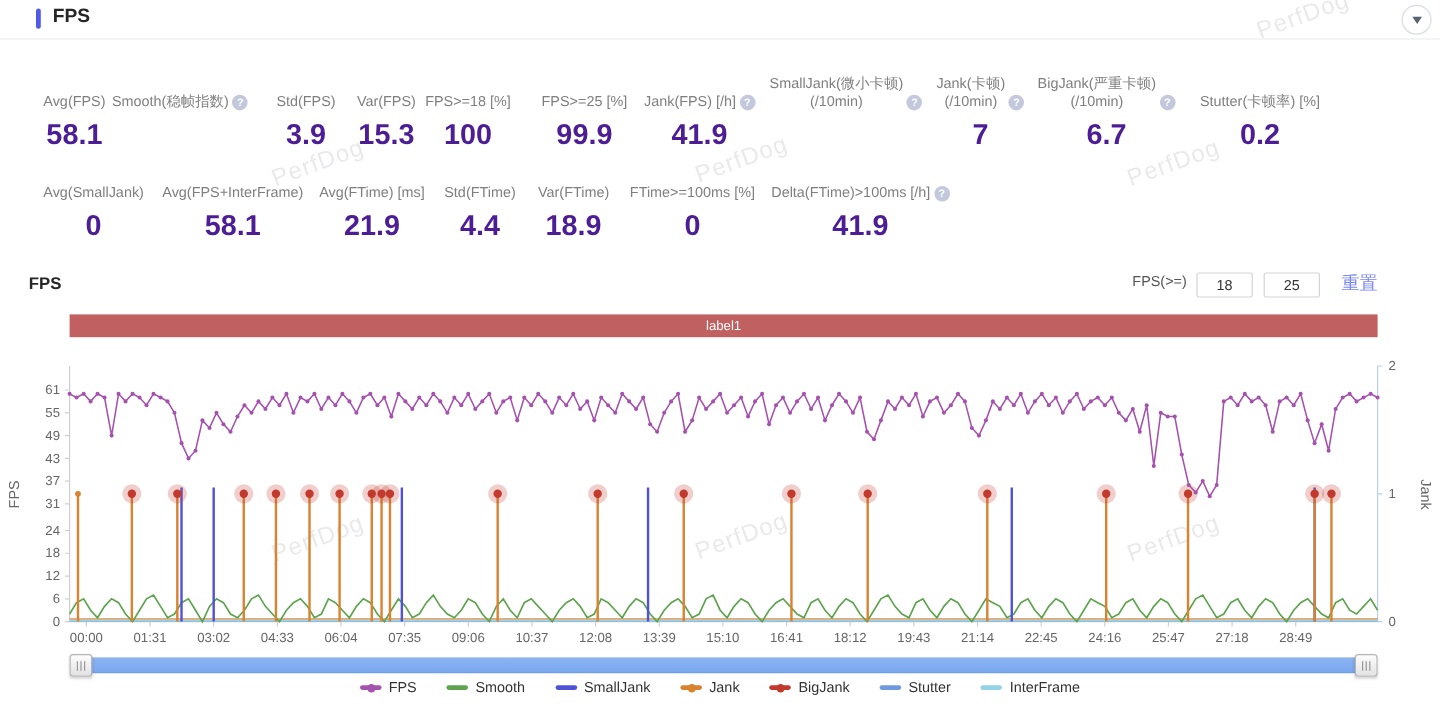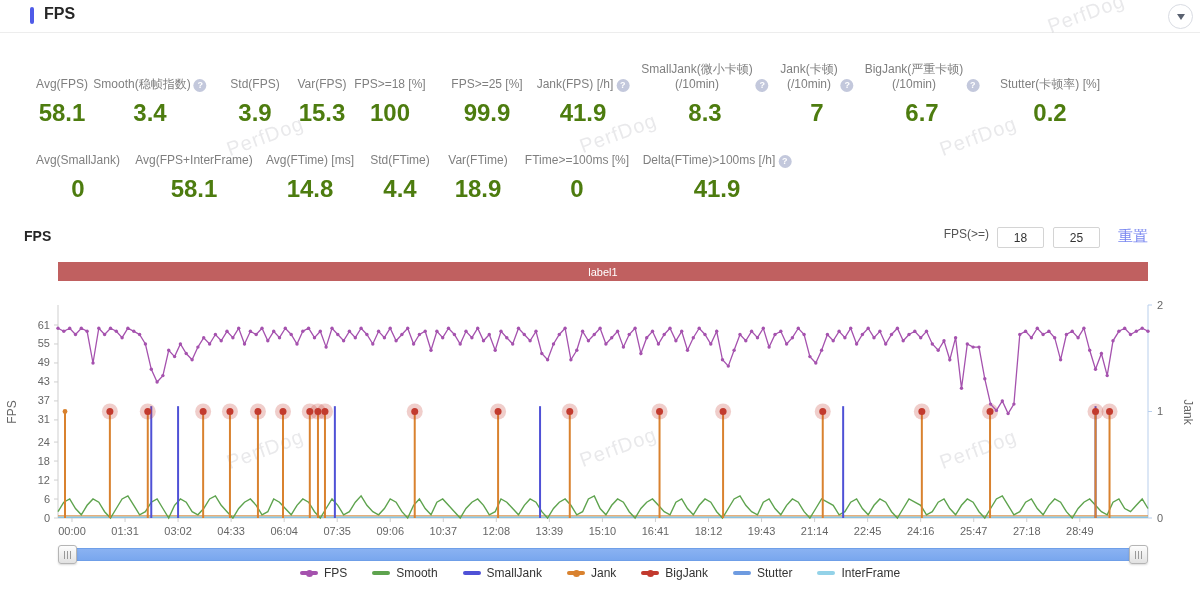--- a/index.html
+++ b/index.html
@@ -14,21 +14,21 @@
   .collapse-tri { width:0; height:0; border-left:4px solid transparent; border-right:4px solid transparent; border-top:6px solid #5a6170; }
   .hdr-divider { position:absolute; left:0; top:32px; width:1200px; height:1px; background:#ededed; }
 
   
   .wm { position:absolute; font-size:20px; color:rgba(120,120,130,0.16); transform:rotate(-20deg); letter-spacing:1px; pointer-events:none; }
 
   
   .stats-row { position:absolute; left:0; width:1200px; }
   .stat { position:absolute; transform:translateX(-50%); text-align:center; }
   .stat .lbl { display:flex; align-items:flex-end; justify-content:center; font-size:12px; color:#7f7f7f; white-space:pre-line; line-height:15px; }
-  .stat .val { font-size:24px; font-weight:bold; color:#4d7c0f; margin-top:7px; }
+  .stat .val { font-size:24px; font-weight:bold; color:#4c1d95; margin-top:7px; }
   .help-icon { display:inline-block; width:13px; height:13px; margin-left:3px; border-radius:50%; background:#c3c8dc; color:#fff; font-size:9px; font-weight:bold; line-height:13px; text-align:center; vertical-align:-2px; cursor:pointer; }
 
   
   .chart-title { position:absolute; left:24px; top:228px; font-size:14px; font-weight:bold; color:#262626; }
   .controls { position:absolute; top:227px; right:52px; display:flex; align-items:flex-start; }
   .controls .ctl-label { font-size:12px; color:#555; margin-right:8px; }
   .controls input { width:47px; height:21px; border:1px solid #d4d4d4; border-radius:2px; text-align:center; font-size:12px; color:#333; margin-right:9px; outline:none; font-family:inherit; }
   .reset-link { font-size:15px; color:#7886f0; cursor:pointer; margin-left:9px; text-decoration:none; }
 
   
@@ -74,21 +74,20 @@
       <div class="wm" style="left: 938px; top: 438px;">PerfDog</div>
     </div>
 
   <div class="stats-row" id="stats-row1" style="top:52px;">
       <div class="stat" style="left: 62px;">
         <div class="lbl" style="height: 40px;"><span>Avg(FPS)</span></div>
         <div class="val">58.1</div>
       </div>
       <div class="stat" style="left: 150px;">
         <div class="lbl" style="height: 40px;"><span>Smooth(稳帧指数)</span><span class="help-icon">?</span></div>
-        <div class="val">3.4</div>
       </div>
       <div class="stat" style="left: 255px;">
         <div class="lbl" style="height: 40px;"><span>Std(FPS)</span></div>
         <div class="val">3.9</div>
       </div>
       <div class="stat" style="left: 322px;">
         <div class="lbl" style="height: 40px;"><span>Var(FPS)</span></div>
         <div class="val">15.3</div>
       </div>
       <div class="stat" style="left: 390px;">
@@ -99,21 +98,20 @@
         <div class="lbl" style="height: 40px;"><span>FPS&gt;=25 [%]</span></div>
         <div class="val">99.9</div>
       </div>
       <div class="stat" style="left: 583px;">
         <div class="lbl" style="height: 40px;"><span>Jank(FPS) [/h]</span><span class="help-icon">?</span></div>
         <div class="val">41.9</div>
       </div>
       <div class="stat" style="left: 705px;">
         <div class="lbl" style="height: 40px;"><span>SmallJank(微小卡顿)
 (/10min)</span><span class="help-icon">?</span></div>
-        <div class="val">8.3</div>
       </div>
       <div class="stat" style="left: 817px;">
         <div class="lbl" style="height: 40px;"><span>Jank(卡顿)
 (/10min)</span><span class="help-icon">?</span></div>
         <div class="val">7</div>
       </div>
       <div class="stat" style="left: 922px;">
         <div class="lbl" style="height: 40px;"><span>BigJank(严重卡顿)
 (/10min)</span><span class="help-icon">?</span></div>
         <div class="val">6.7</div>
@@ -127,21 +125,21 @@
       <div class="stat" style="left: 78px;">
         <div class="lbl" style="height: 22px;"><span>Avg(SmallJank)</span></div>
         <div class="val">0</div>
       </div>
       <div class="stat" style="left: 194px;">
         <div class="lbl" style="height: 22px;"><span>Avg(FPS+InterFrame)</span></div>
         <div class="val">58.1</div>
       </div>
       <div class="stat" style="left: 310px;">
         <div class="lbl" style="height: 22px;"><span>Avg(FTime) [ms]</span></div>
-        <div class="val">14.8</div>
+        <div class="val">21.9</div>
       </div>
       <div class="stat" style="left: 400px;">
         <div class="lbl" style="height: 22px;"><span>Std(FTime)</span></div>
         <div class="val">4.4</div>
       </div>
       <div class="stat" style="left: 478px;">
         <div class="lbl" style="height: 22px;"><span>Var(FTime)</span></div>
         <div class="val">18.9</div>
       </div>
       <div class="stat" style="left: 577px;">

